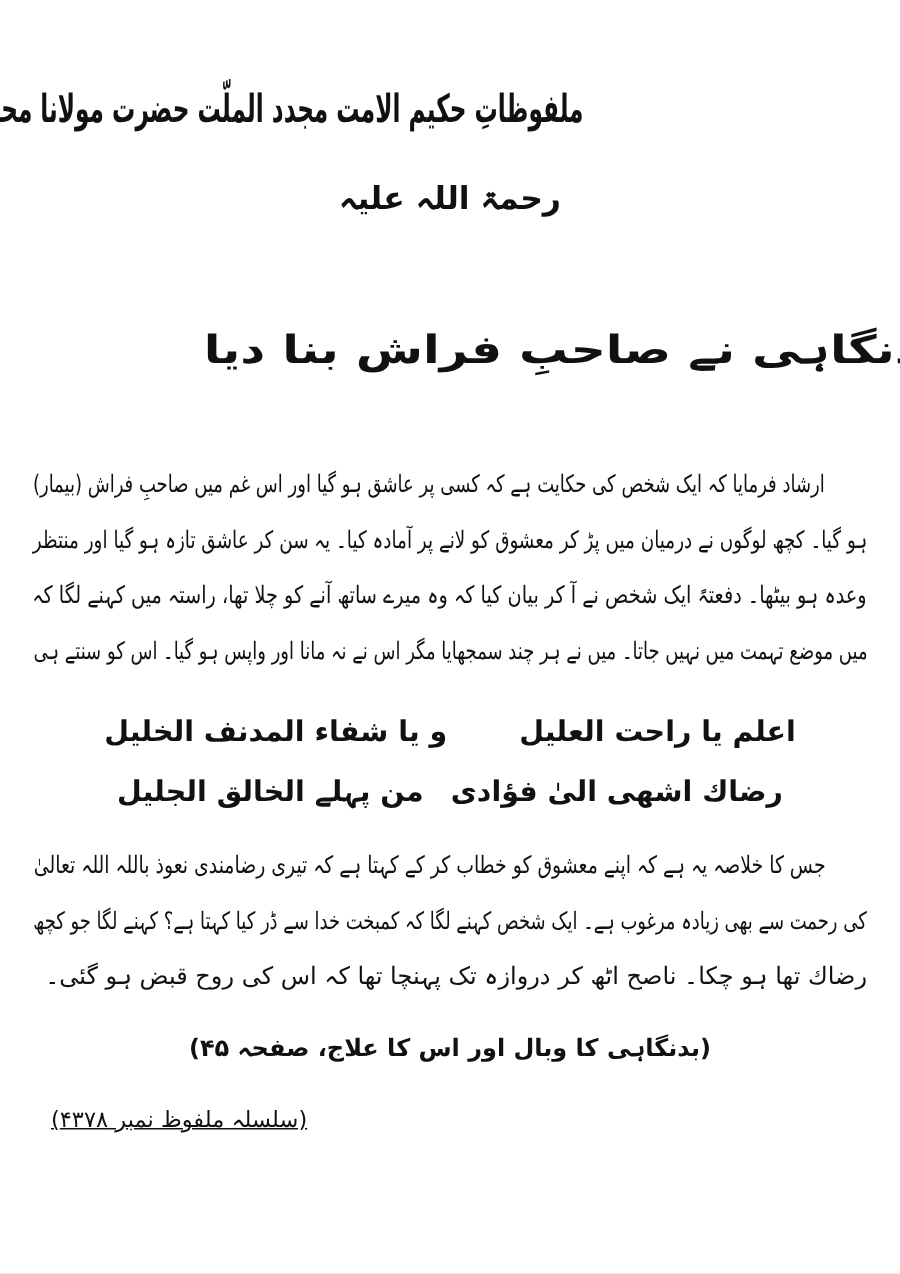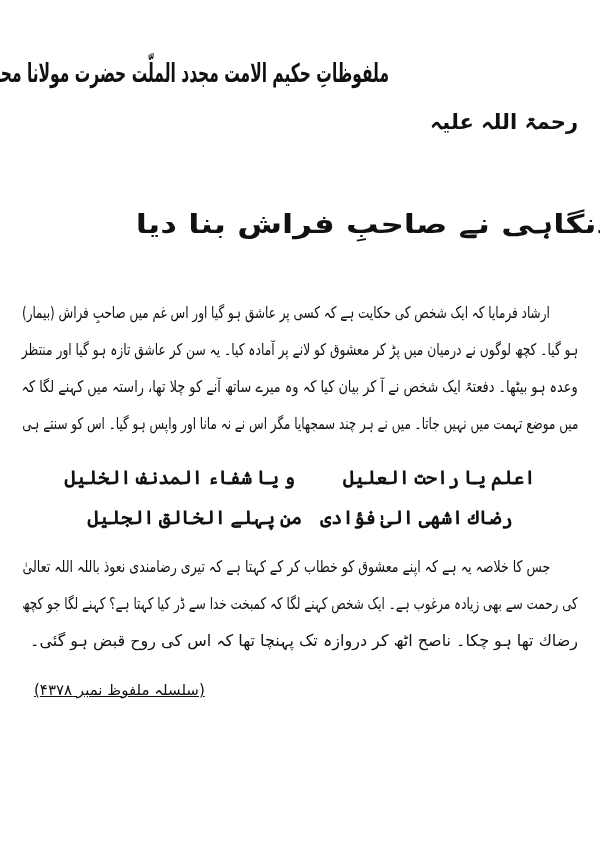--- a/index.html
+++ b/index.html
@@ -7,41 +7,42 @@
     width:600px;height:849px;margin:0 auto;background:#ffffff;
     color:#111;overflow:hidden;position:relative;
     font-family:"DejaVu Sans",sans-serif;
   }
   .inner{padding:30px 22px 0 22px;direction:rtl;}
   .masthead{
     text-align:center;font-weight:bold;font-size:26px;line-height:58px;
     white-space:nowrap;margin-top:14px;
   }
   .honorific{
-    text-align:right;font-weight:bold;font-size:21px;line-height:40px;
+    text-align:center;font-weight:bold;font-size:21px;line-height:40px;
+    margin-top:10px;
   }
   .article-title{
     text-align:right;font-weight:bold;font-size:26px;line-height:48px;
     margin-top:58px;white-space:nowrap;
   }
   .para{margin-top:46px;}
   .para2{margin-top:10px;text-decoration:underline;}
   .t-line{
     font-size:16px;line-height:37px;white-space:nowrap;
     text-align:right;direction:rtl;
   }
   .t-line.indent{padding-right:28px;}
   .fit-wrap{display:block;overflow:visible;}
   .fit{display:inline-block;white-space:nowrap;}
   .couplet{margin-top:16px;}
   .couplet-row{
     display:flex;direction:rtl;justify-content:center;align-items:baseline;
     font-weight:bold;font-size:19px;line-height:40px;
   }
-  .couplet-row .hemistich{white-space:nowrap;font-family:Liberation Serif, serif;}
+  .couplet-row .hemistich{white-space:nowrap;}
   .gap-wide{width:48px;flex:none;}
   .gap-narrow{width:18px;flex:none;}
   .reference{
     text-align:center;font-weight:bold;font-size:16px;line-height:32px;
     margin-top:14px;
   }
   .series-note{
     direction:rtl;text-align:left;font-size:15px;line-height:30px;
     margin-top:16px;padding-left:12px;text-decoration:underline;
   }
@@ -95,17 +96,18 @@
         <span class="fit fit-right" style="transform: scaleX(0.785); transform-origin: right center;">جس کا خلاصہ یہ ہے کہ اپنے معشوق کو خطاب کر کے کہتا ہے کہ تیری رضامندی نعوذ باللہ اللہ تعالیٰ</span>
       </div>
       <div class="t-line">
         <span class="fit fit-right" style="transform: scaleX(0.748); transform-origin: right center;">کی رحمت سے بھی زیادہ مرغوب ہے۔ ایک شخص کہنے لگا کہ کمبخت خدا سے ڈر کیا کہتا ہے؟ کہنے لگا جو کچھ</span>
       </div>
       <div class="t-line">
         <span class="fit fit-noexpand" style="transform: scaleX(1); transform-origin: right center;">رضاك تھا ہو چکا۔ ناصح اٹھ کر دروازہ تک پہنچا تھا کہ اس کی روح قبض ہو گئی۔</span>
       </div>
     </div>
 
+    <div class="reference">(بدنگاہی کا وبال اور اس کا علاج، صفحہ ۴۵)</div>
 
     <div class="series-note">(سلسلہ ملفوظ نمبر ۴۳۷۸)</div>
 
   </div>
 </div>
 
 </body></html>

